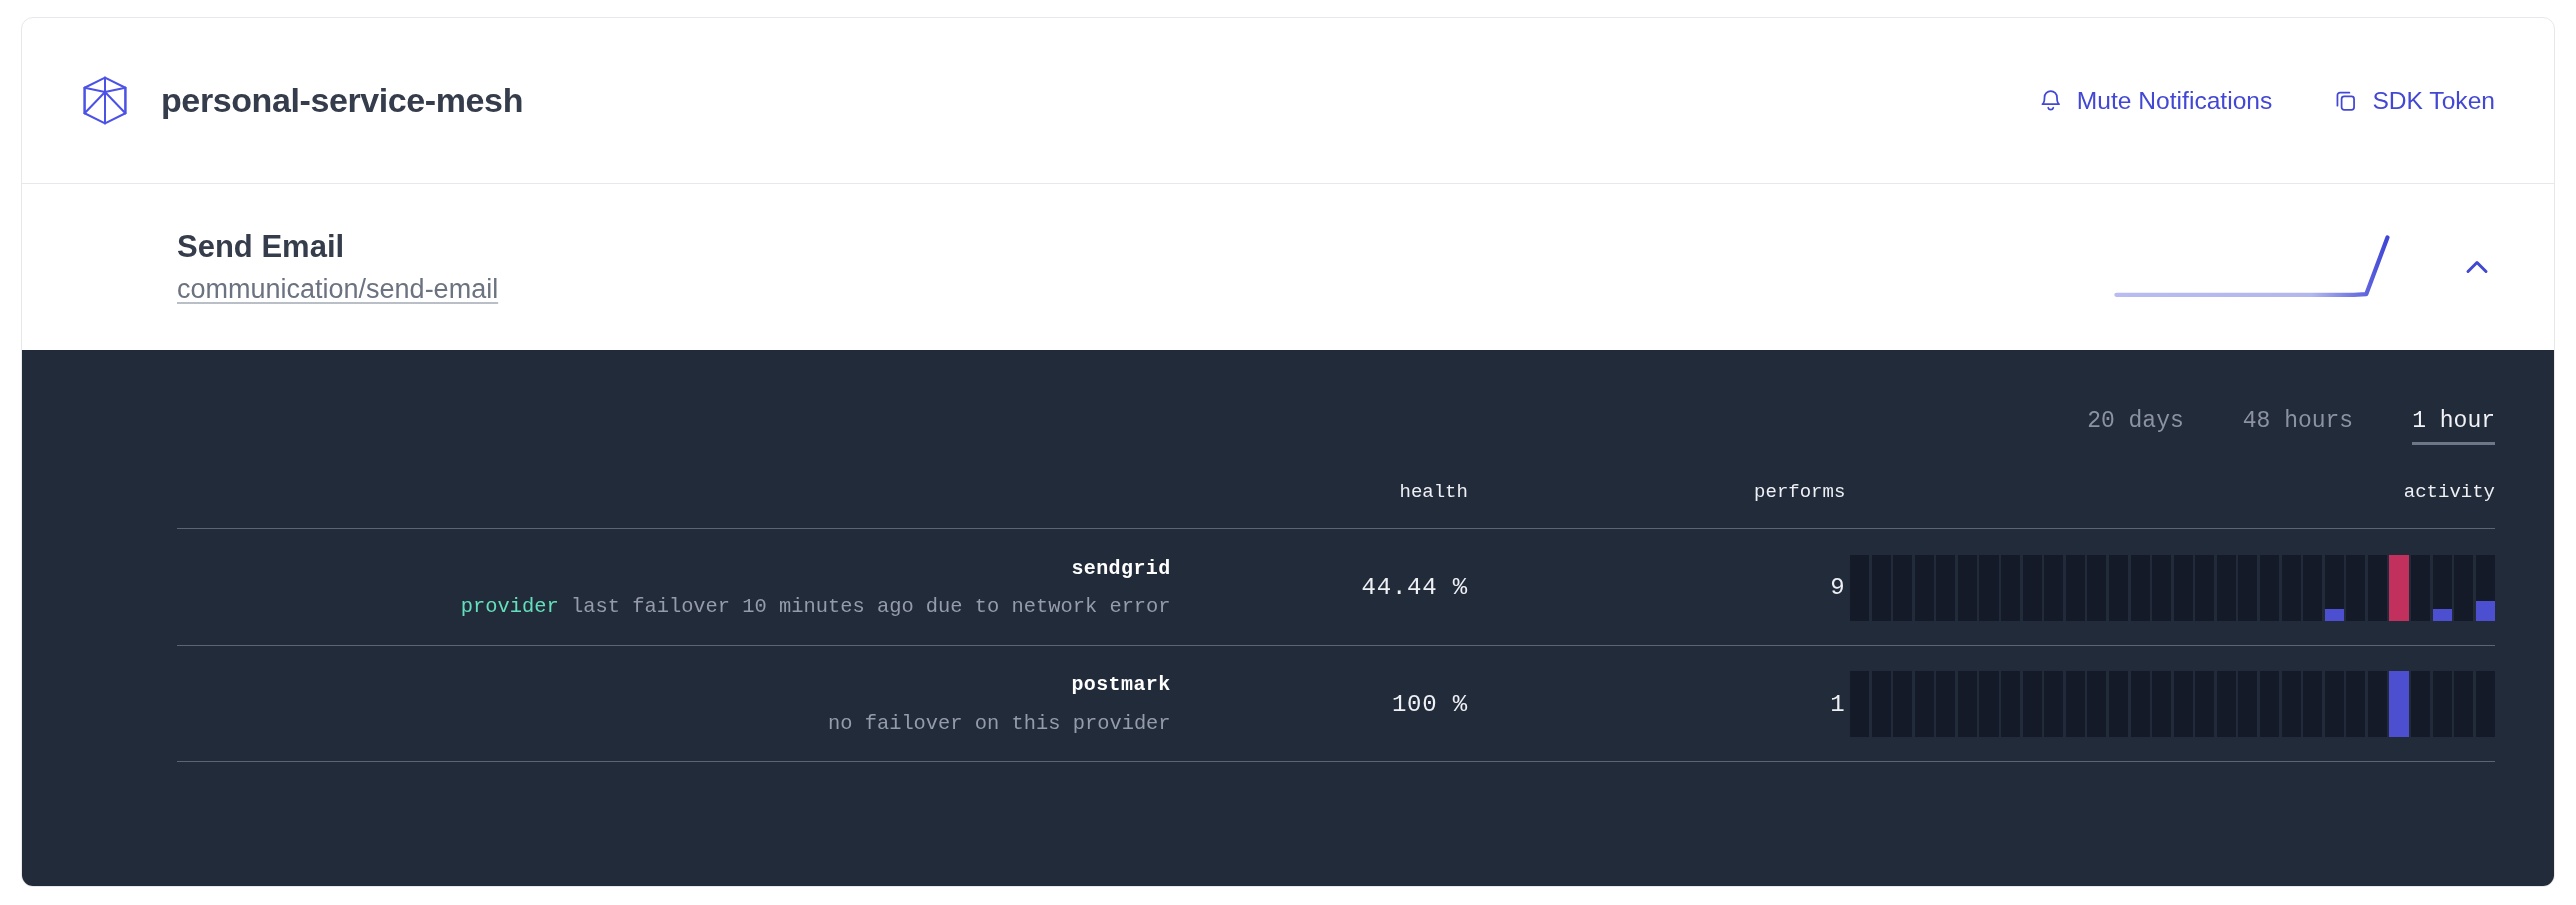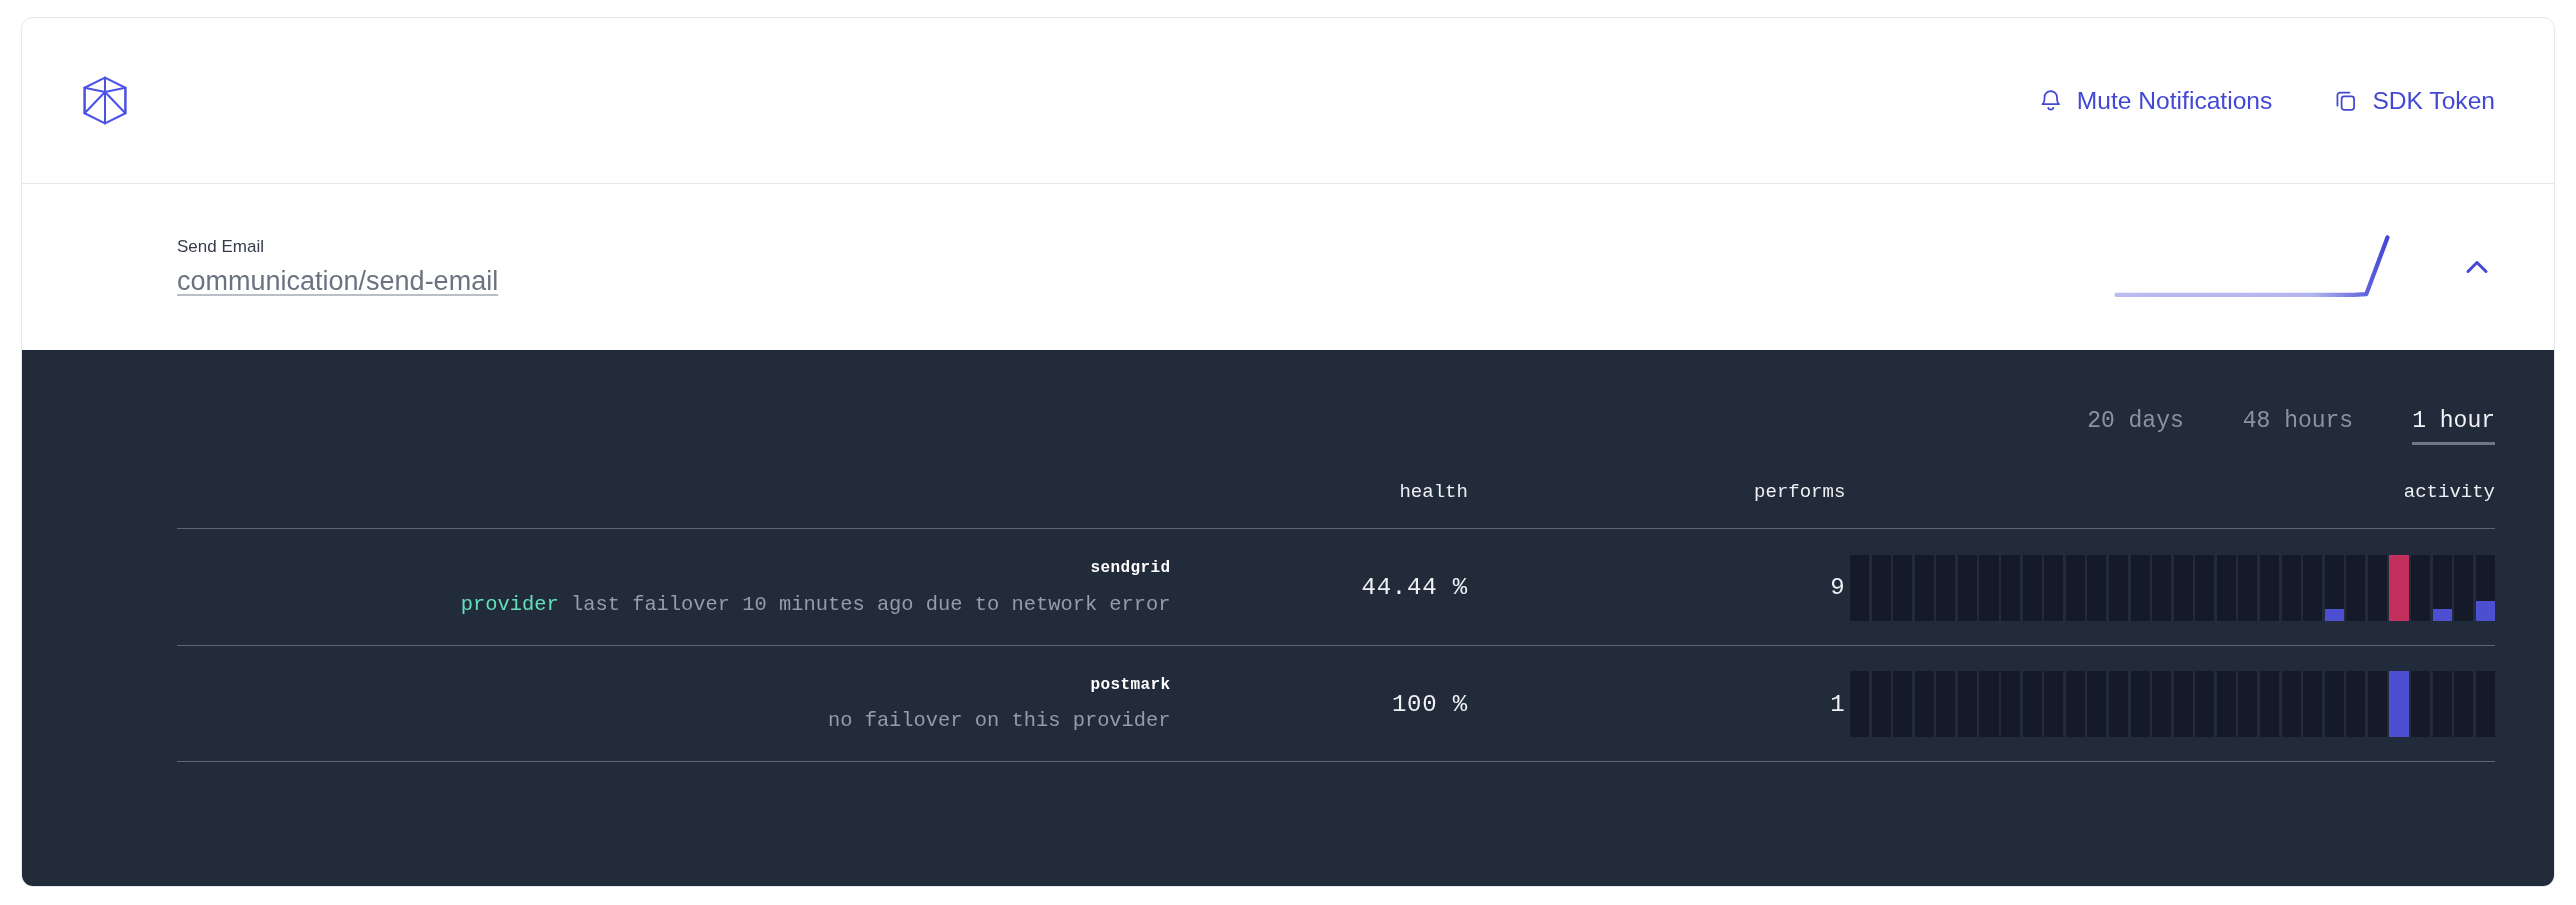--- a/index.html
+++ b/index.html
@@ -57,22 +57,22 @@
 
   
   .service-row {
     height: 166px;
     display: flex;
     align-items: center;
     padding: 0 59px 0 155px;
   }
   .service-meta { display: flex; flex-direction: column; gap: 8.5px; }
   .service-title {
-    font-size: 17px;
-    font-weight: normal;
+    font-size: 31px;
+    font-weight: bold;
     color: #353c4b;
   }
   .service-path {
     font-size: 27px;
     color: #6b7280;
     text-decoration: underline;
     text-decoration-color: #b9bec7;
     text-underline-offset: 4.2px;
     cursor: pointer;
     width: max-content;
@@ -135,21 +135,21 @@
     vertical-align: middle;
     text-align: right;
   }
   .col-name   { width: 1061px; }
   .col-health { width: 314px; }
   .col-perf   { width: 399px; }
   .col-act    { width: 650px; }
 
   td.cell-name { text-align: left; }
   .prov-name {
-    font-size: 16px;
+    font-size: 20px;
     font-weight: bold;
     color: #ffffff;
     letter-spacing: 0.4px;
   }
   .prov-note {
     margin-top: 15.3px;
     font-size: 20.4px;
     color: #949cab;
   }
   .prov-tag { color: #63e0bb; }
@@ -187,20 +187,21 @@
   <div class="card-header">
     <div class="brand">
       <span>
         <svg class="logo-icon" viewBox="0 0 56 60" fill="none" stroke="#4c52e6" stroke-width="2.4" stroke-linejoin="round" stroke-linecap="round">
           <path d="M28 3 L52 15 L52 45 L28 57 L4 45 L4 15 Z"></path>
           <path d="M28 3 L28 20 M4 15 L28 20 L52 15"></path>
           <path d="M28 20 L28 57 M4 45 L28 20 L52 45"></path>
           <path d="M4 15 L4 45 M52 15 L52 45"></path>
         </svg>
       </span>
+      <div class="app-title">personal-service-mesh</div>
     </div>
 
     <div class="header-actions">
       <div class="hdr-action">
         <span>
           <svg width="25.5" height="27" viewBox="0 0 24 26" fill="none" stroke="#4348d4" stroke-width="1.7" stroke-linecap="round" stroke-linejoin="round">
             <path d="M6 10a6 6 0 0 1 12 0c0 5 2 6.5 2 6.5H4S6 15 6 10z"></path>
             <path d="M9.5 20a2.6 2.6 0 0 0 5 0"></path>
           </svg>
         </span>

